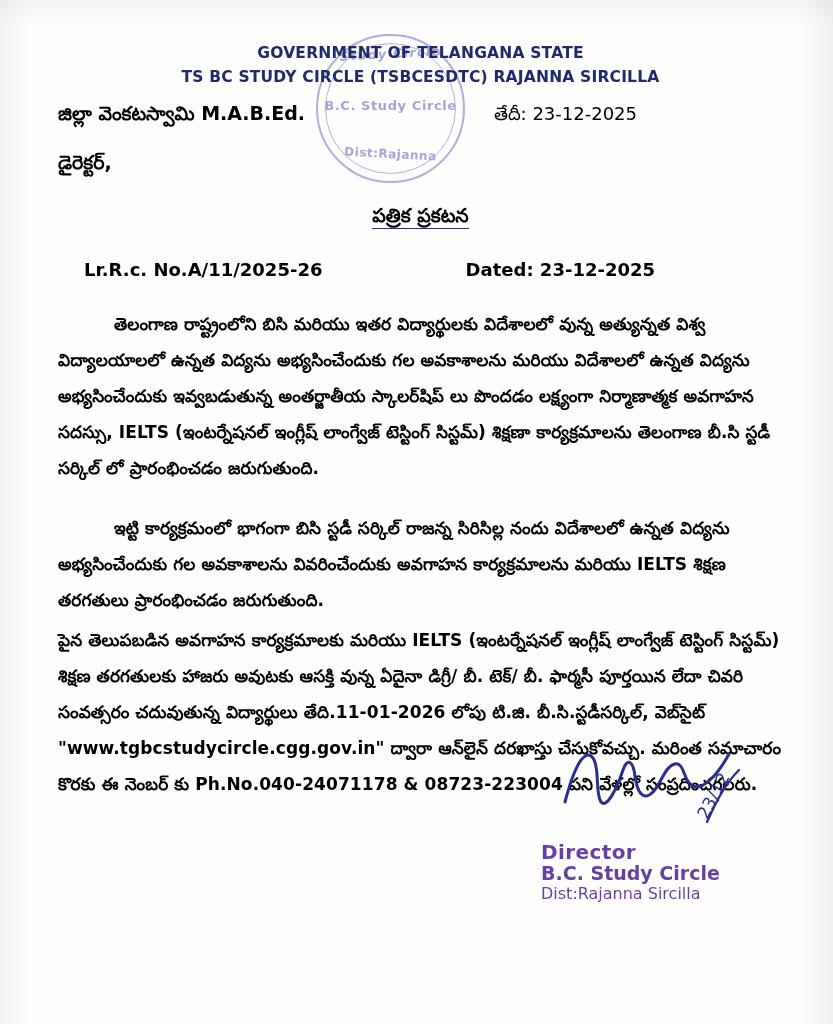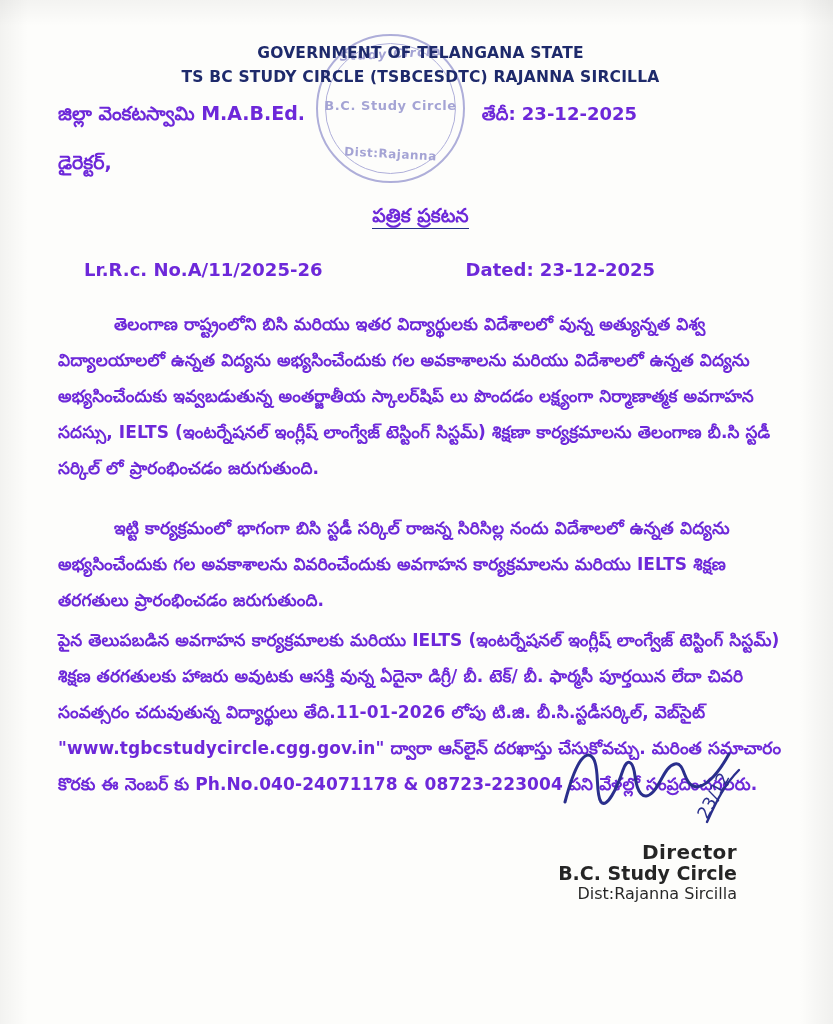--- a/index.html
+++ b/index.html
@@ -28,21 +28,21 @@
     position: absolute;
     inset: 0;
     background:
       linear-gradient(90deg, rgba(0,0,0,0.045) 0px, rgba(0,0,0,0.0) 28px),
       linear-gradient(270deg, rgba(0,0,0,0.05) 0px, rgba(0,0,0,0.0) 34px),
       linear-gradient(180deg, rgba(0,0,0,0.04) 0px, rgba(0,0,0,0) 26px);
     pointer-events: none;
   }
   .hand {
     font-family: "DejaVu Sans", sans-serif;
-    color: #6d28d9;
+    color: #000000;
   }
   .header {
     text-align: center;
     font-weight: bold;
     letter-spacing: .2px;
     position: relative;
     z-index: 2;
   }
   .header .l1 {
     font-size: 15.5px;
@@ -115,21 +115,21 @@
     margin-top: 16px;
     position: relative;
     z-index: 2;
   }
   .row-name .name {
     font-size: 19px;
     font-weight: bold;
   }
   .row-name .date {
     font-size: 18px;
-    font-weight: bold;
+    font-weight: normal;
     padding-right: 146px;
     text-align: center;
   }
   .designation {
     margin-top: 22px;
     font-size: 19px;
     font-weight: bold;
   }
   .press-title {
     text-align: center;
@@ -196,23 +196,23 @@
     z-index: 3;
     pointer-events: none;
   }
   .seal2 {
     position: absolute;
     right: 96px;
     bottom: 118px;
     width: 196px;
     height: 64px;
     z-index: 4;
-    color: #000000;
+    color: #4c1d95;
     opacity: .85;
-    text-align: right;
+    text-align: left;
     pointer-events: none;
   }
   .seal2 .s1 {
     font-size: 20px;
     font-weight: bold;
     letter-spacing: .4px;
     line-height: 1.05;
   }
   .seal2 .s2 {
     font-size: 19px;

